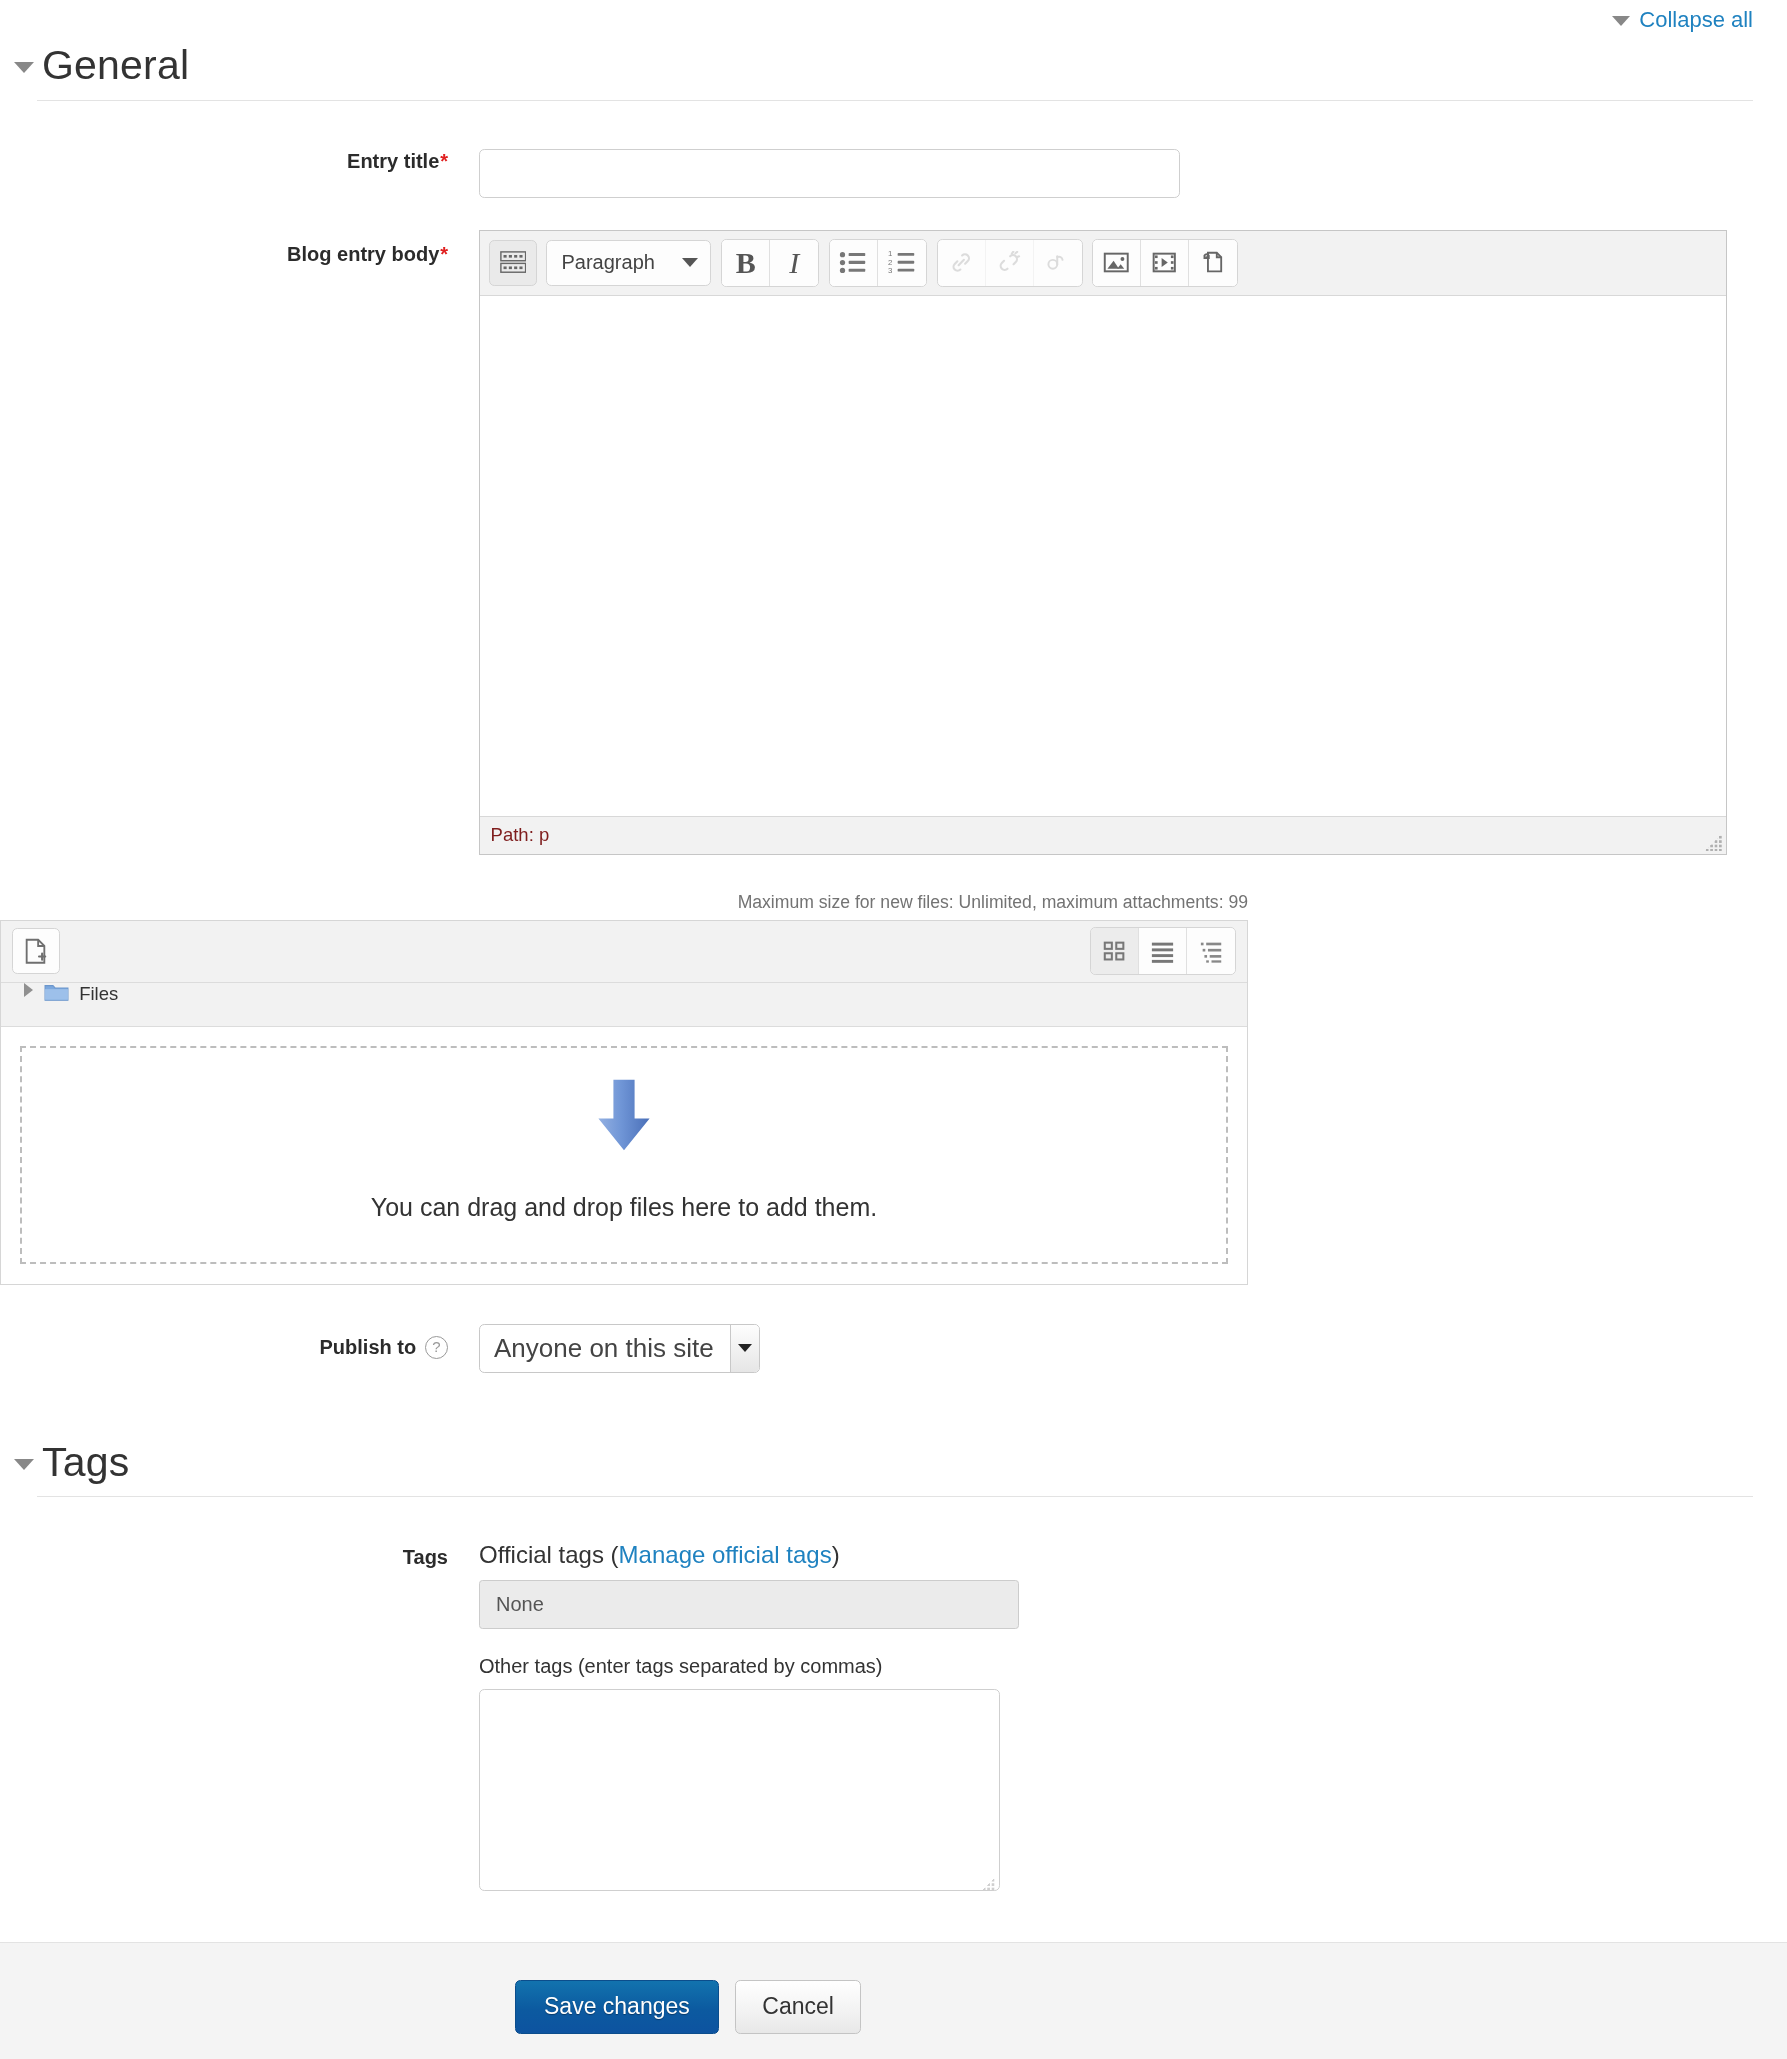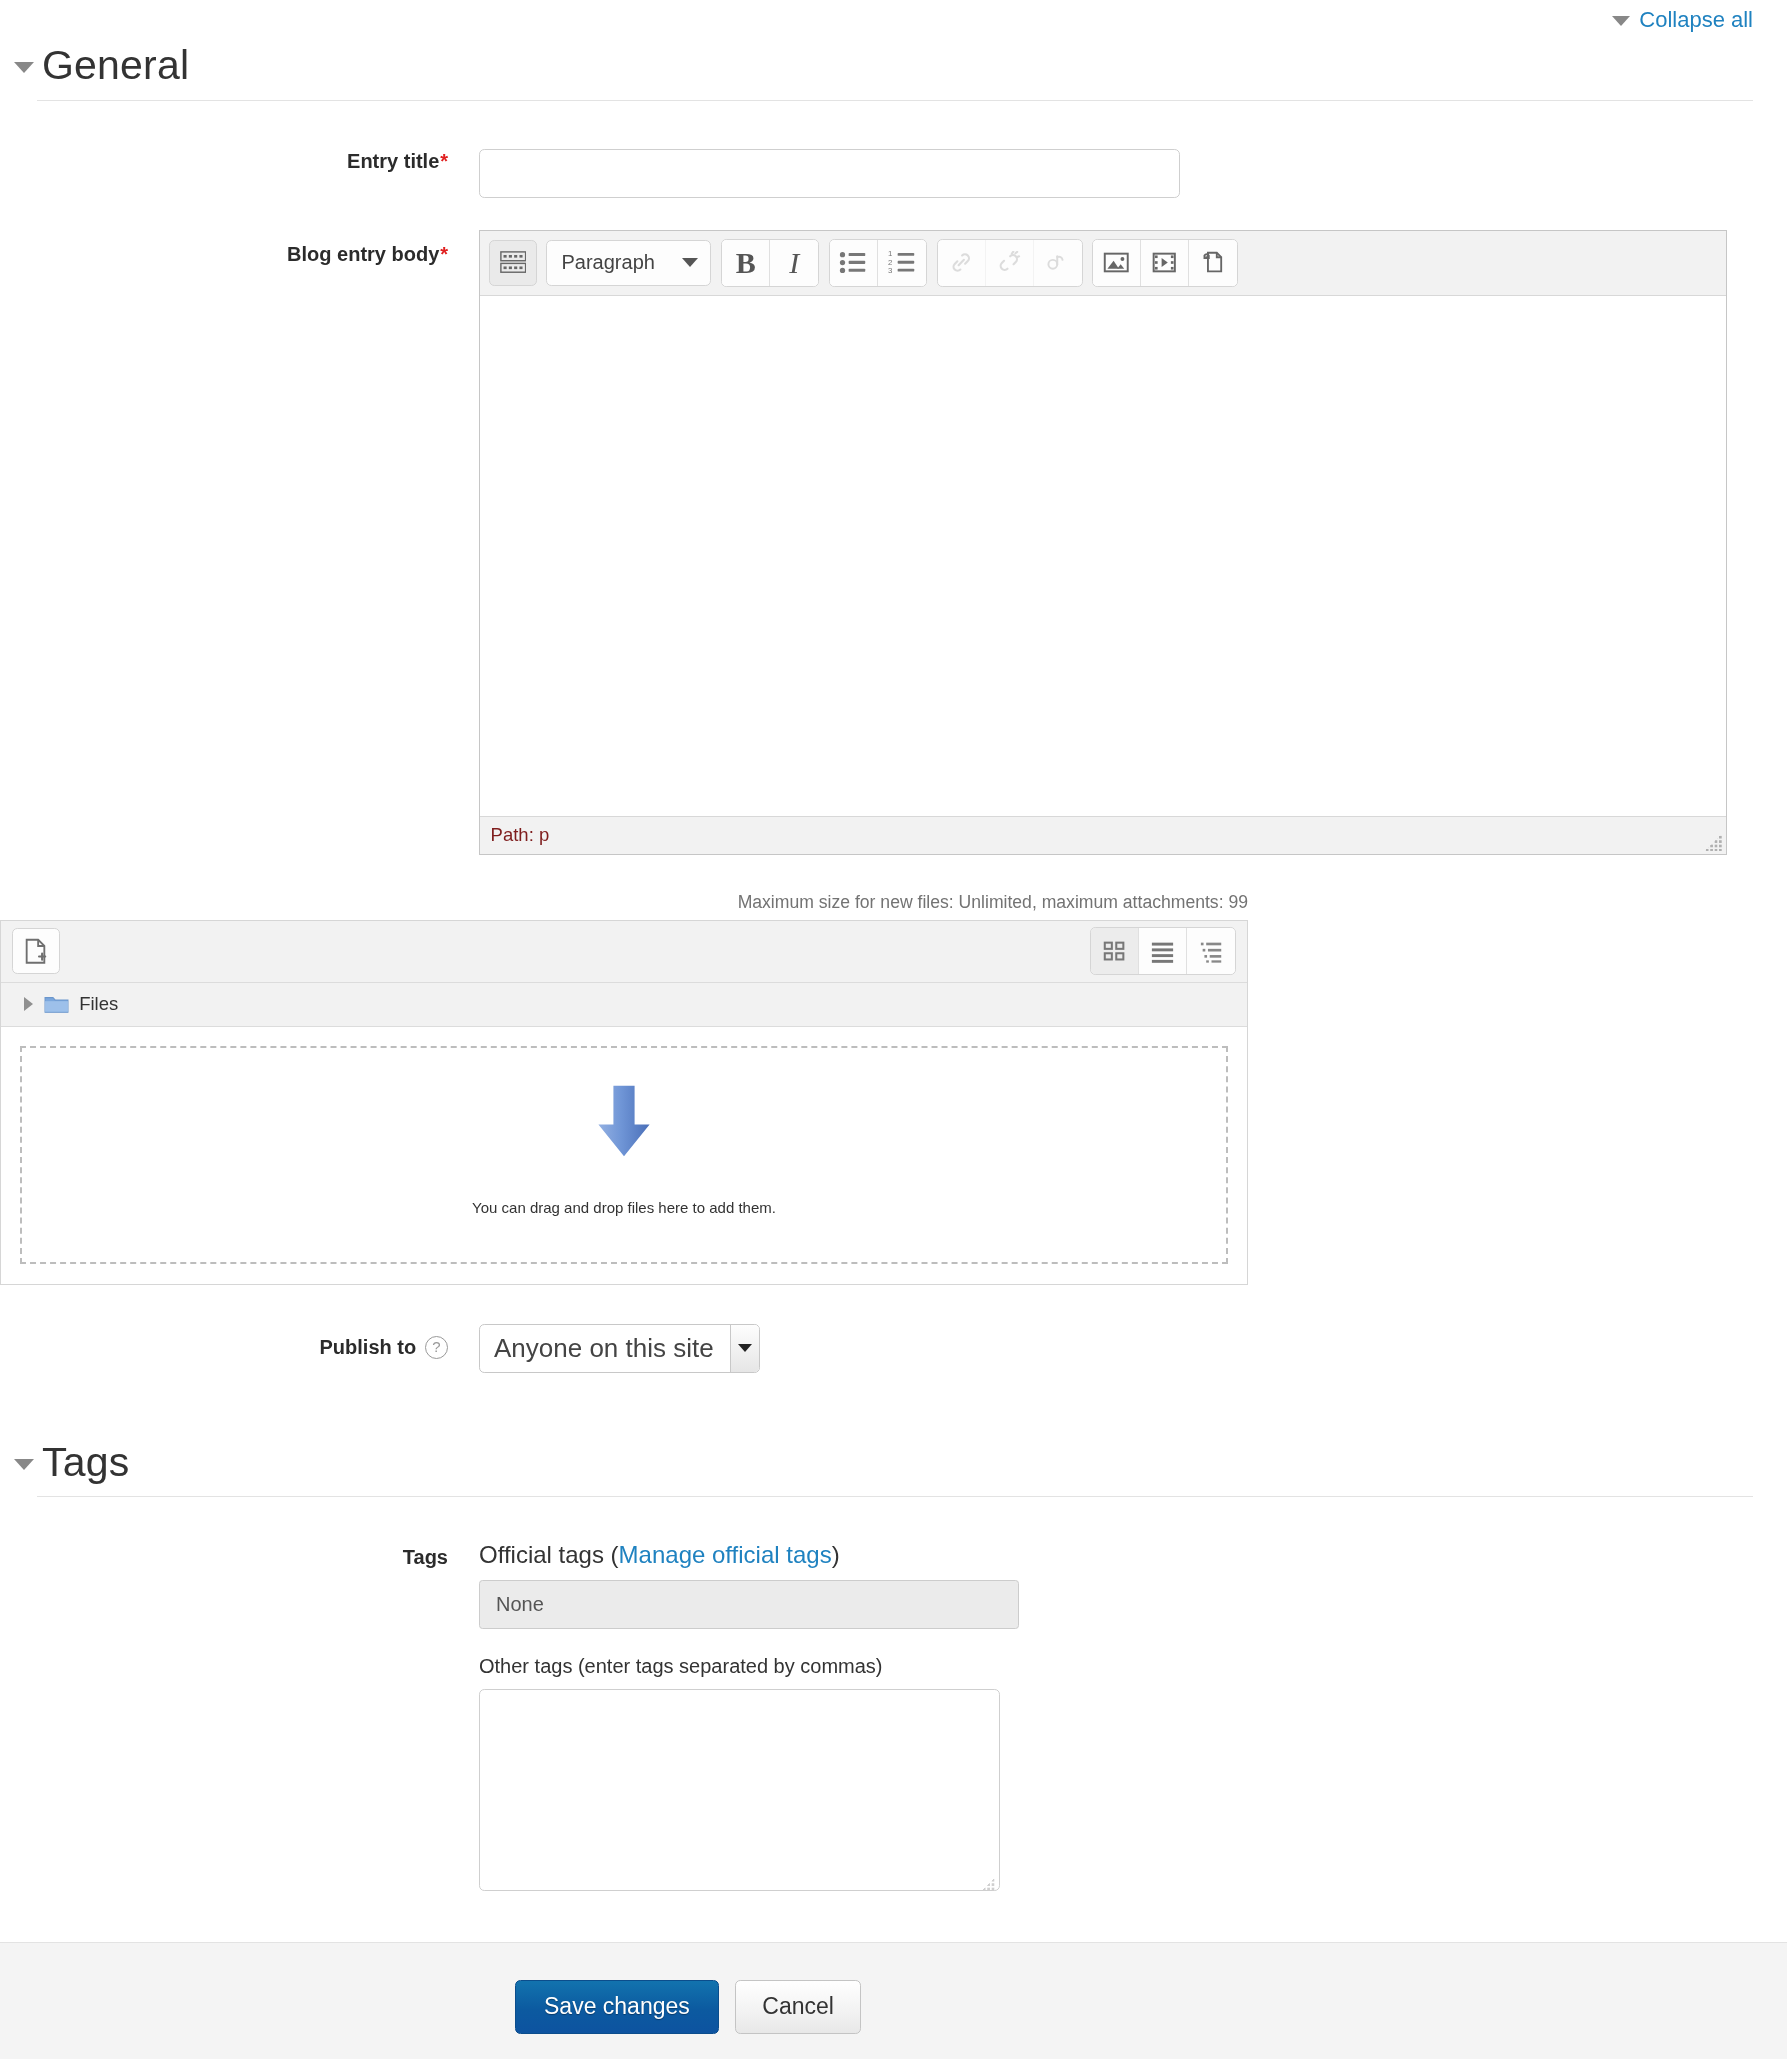--- a/index.html
+++ b/index.html
@@ -233,21 +233,20 @@
     cursor: pointer;
   }
   .fm-view:last-child { border-right: none; }
   .fm-view.active { background: #ececec; }
 
   .fm-breadcrumb {
     background: #f2f2f2;
     border-bottom: 0.9px solid #dcdcdc;
     height: 44px;
     display: flex;
-    align-items: center;
     padding-left: 23px;
     font-size: 18.5px;
     color: #333;
     gap: 10.6px;
   }
   .tri-right {
     width: 0; height: 0;
     border-top: 7px solid transparent;
     border-bottom: 7px solid transparent;
     border-left: 9.7px solid #909090;
@@ -262,21 +261,21 @@
     background: #ffffff;
     position: relative;
     display: flex;
     flex-direction: column;
     align-items: center;
     justify-content: center;
   }
   .drop-arrow { margin-top: -10.6px; }
   .drop-text {
     margin-top: 35px;
-    font-size: 15px;
+    font-size: 25px;
     color: #333;
   }
 
   
   .native-select {
     display: inline-flex;
     align-items: stretch;
     border: 0.9px solid #c8c8c8;
     border-radius: 5.3px;
     background: #ffffff;

